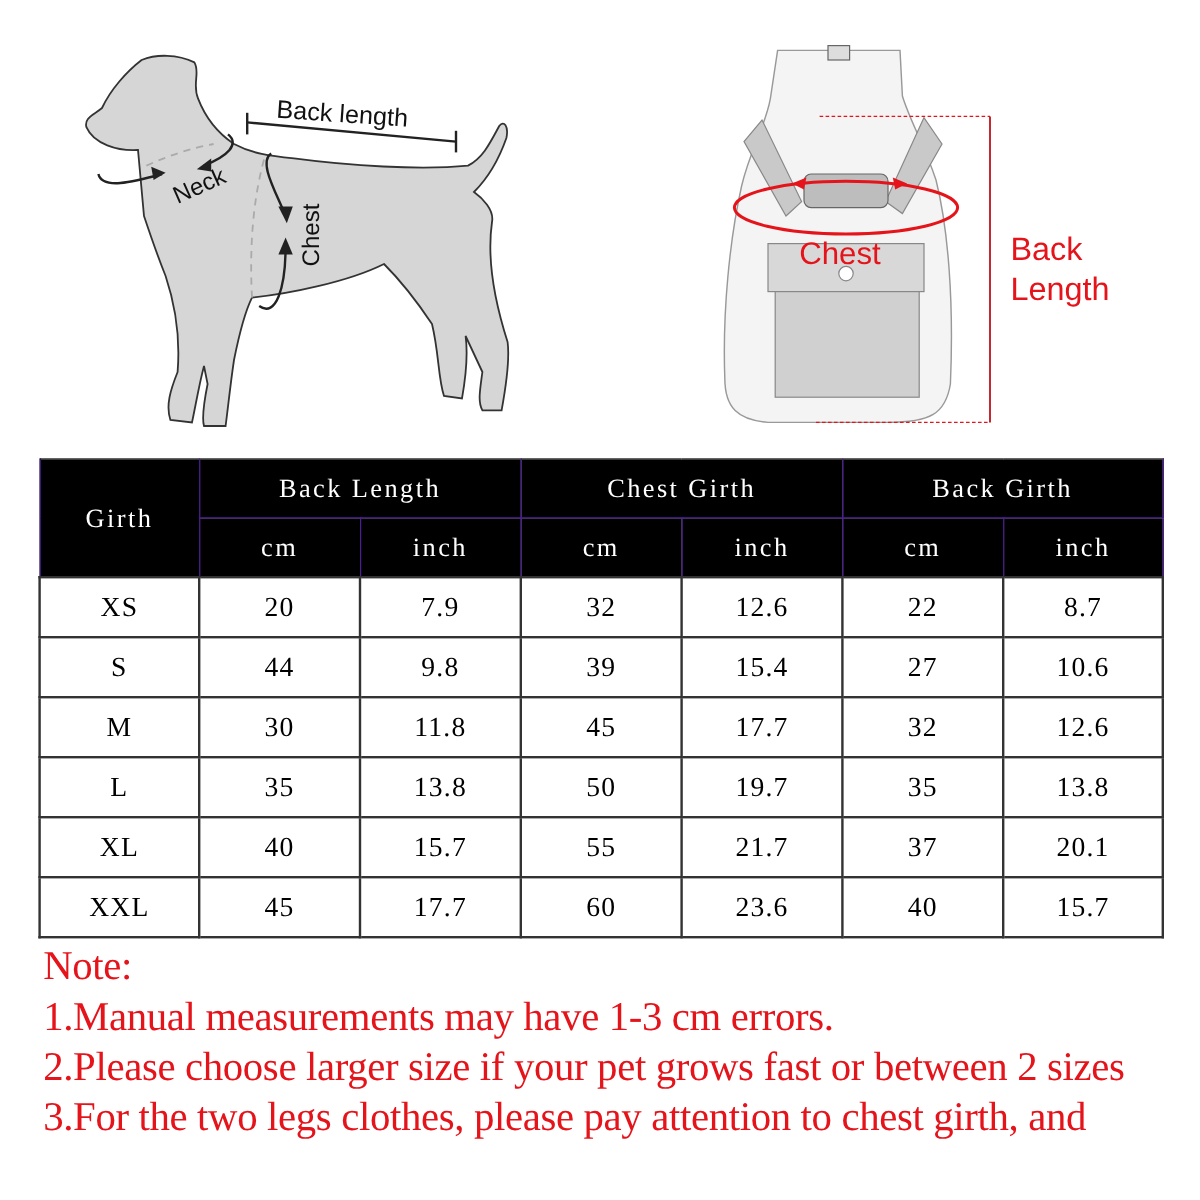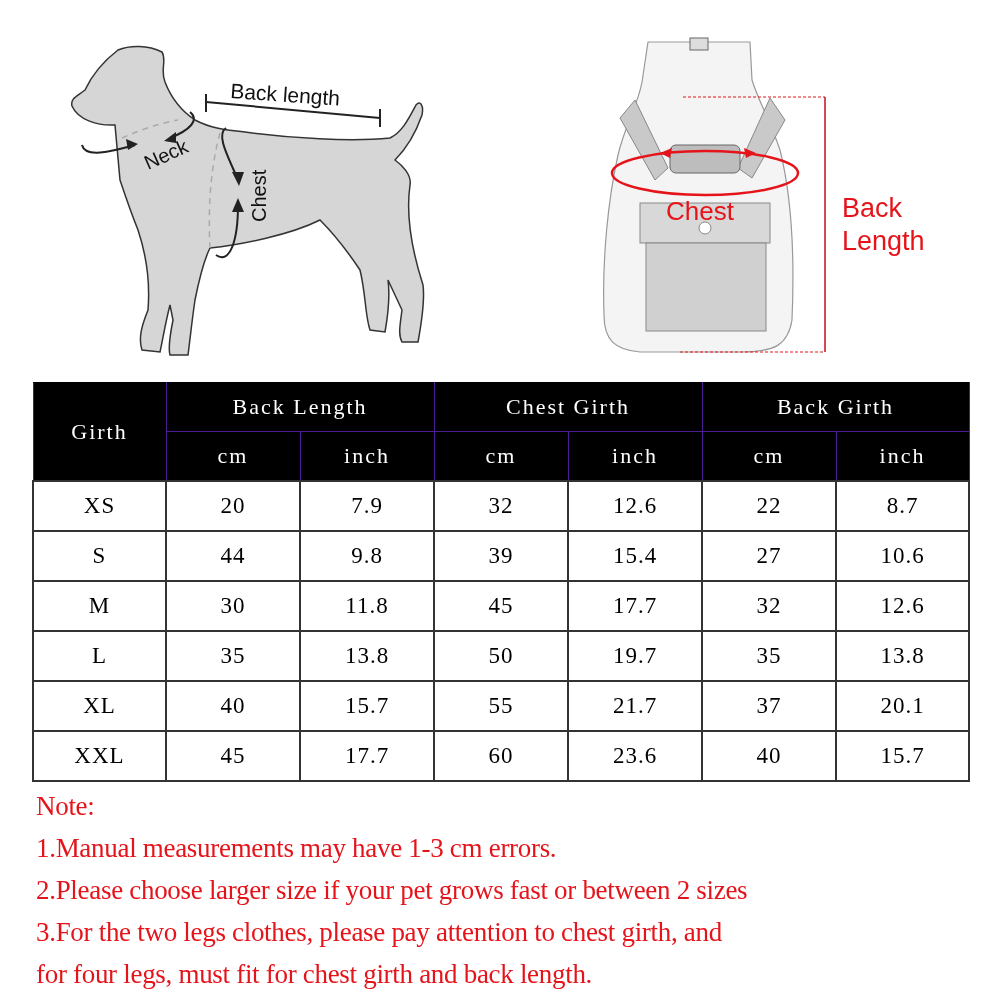--- a/index.html
+++ b/index.html
@@ -40,21 +40,21 @@
       letter-spacing: 1px;
       margin-top: 11px;
     }
 
     .notes {
       position: absolute;
       left: 36px; top: 785px;
       width: 950px;
       color: #e5141b;
       font-family: "Liberation Serif", "DejaVu Serif", serif;
-      font-size: 27px;
+      font-size: 34px;
       line-height: 42px;
       letter-spacing: -0.3px;
     }
     .notes div { white-space: nowrap; }
   </style>
 </head>
 <body>
 
 <svg id="dog-illus" class="illus" viewBox="0 0 450 360" xmlns="http://www.w3.org/2000/svg">
   <g>
@@ -206,14 +206,13 @@
       <td>15.7</td>
     </tr>
   </tbody>
 </table>
 
 <div class="notes">
   <div>Note:</div>
   <div>1.Manual measurements may have 1-3 cm errors.</div>
   <div>2.Please choose larger size if your pet grows fast or between 2 sizes</div>
   <div>3.For the two legs clothes, please pay attention to chest girth, and</div>
-  <div>for four legs, must fit for chest girth and back length.</div>
 </div>
 
 </body></html>

